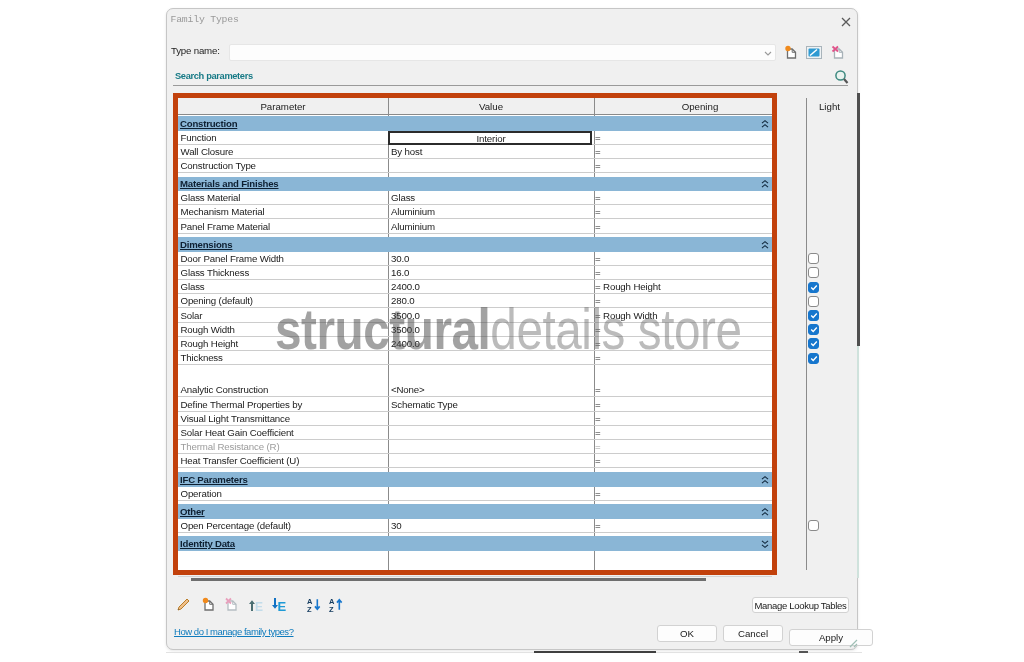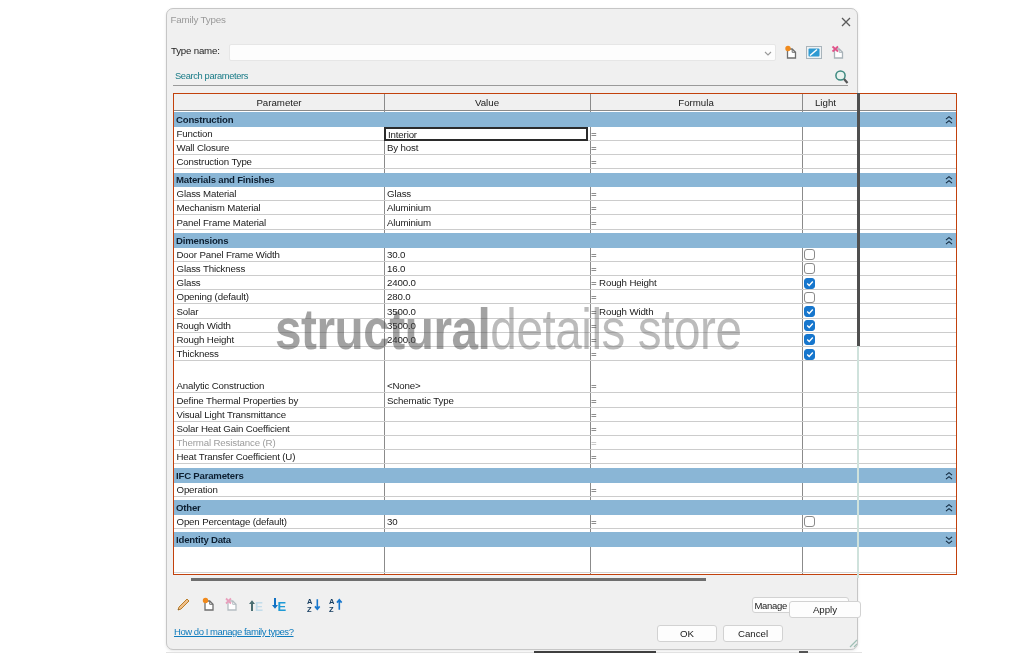--- a/index.html
+++ b/index.html
@@ -1,52 +1,52 @@
 <!DOCTYPE html>
 <html><head><meta charset="utf-8">
 <style>
 * { margin:0; padding:0; box-sizing:border-box; }
 html,body { width:1024px; height:662px; background:#fff; font-family:"Liberation Sans", sans-serif; overflow:hidden; }
 #canvas { position:absolute; left:0; top:0; width:1024px; height:662px; background:#fff; }
 #dlg { position:absolute; left:166px; top:8px; width:692px; height:642px;
   background:#f0f0f0; border:1px solid #c6c6c6; border-radius:7px; box-shadow:0 1px 3px rgba(0,0,0,0.10); }
 .abs { position:absolute; }
-#title { left:3.5px; top:4.5px; font-size:9.8px; letter-spacing:-0.2px; color:#999; }
+#title { left:3.5px; top:4.5px; font-size:9.8px; letter-spacing:-0.2px; color:#999;font-family:Liberation Mono, monospace; }
 #closex { left:674px; top:7.5px; width:10px; height:10px; }
 #tnlabel { left:4px; top:35.5px; font-size:9.7px; letter-spacing:-0.2px; color:#1c1c1c; }
 #combo { left:62px; top:35px; width:547px; height:17px; background:#fdfdfd; border:1px solid #e6e6e6; border-radius:2px; }
 #combo .arr { position:absolute; right:3px; top:5px; width:8px; height:7px; }
 #srchline { left:6px; top:76px; width:675px; height:0; border-bottom:1px solid #9a9a9a; }
-#srchtxt { left:8px; top:62px; font-size:9.3px; font-weight:normal; letter-spacing:-0.35px; color:#177a86; }
-#tbl { position:absolute; left:6px; top:84px; width:784px; height:482px;
-  background:#fff; border:1px solid #c2410c; }
+#srchtxt { left:8px; top:62px; font-size:9.3px; font-weight:bold; letter-spacing:-0.35px; color:#177a86; }
+#tbl { position:absolute; left:6px; top:84px; width:604px; height:482px;
+  background:#fff; border:5px solid #c2410c; }
 #thead { position:absolute; left:0; top:0; width:100%; height:17px; background:#f0f0f0; border-bottom:1px solid #8a8a8a; }
 #thead div { position:absolute; top:3px; font-size:9.7px; color:#1a1a1a; text-align:center; }
 .vline { position:absolute; top:0; width:1px; background:#8b8b8b; }
 .band { position:absolute; left:0; width:100%; background:#8ab6d6; }
-.band span { position:absolute; left:2px; top:1.5px; font-size:9.6px; font-weight:bold; letter-spacing:-0.2px; color:#0d1f31; }
+.band span { position:absolute; left:2px; top:1.5px; font-size:9.6px; font-weight:bold; letter-spacing:-0.2px; color:#0d1f31;text-decoration:underline; }
 .chev { position:absolute; right:3.5px; top:2.5px; width:8px; height:10px; }
 .prow { position:absolute; left:0; width:100%; border-bottom:1px solid #cccccc; font-size:9.7px; letter-spacing:-0.15px; color:#1a1a1a; }
 .prow.gray { color:#9c9c9c; }
 .cp { position:absolute; left:2.5px; top:1px; }
 .cv { position:absolute; left:213px; top:1px; }
-.cv.sel { left:210px; top:0px; width:204px; height:14px; border:2px solid #2b2b2b; background:#fff; padding:0px 0 0 2px; }
+.cv.sel { left:210px; top:0px; width:204px; height:14px; border:2px solid #2b2b2b; background:#fff; padding:0px 0 0 2px;text-align:center; }
 .cf { position:absolute; left:417px; top:1px; }
 .ck { position:absolute; left:630px; top:1.5px; width:11px; height:11px; background:#fff; border:1px solid #8a8a8a; border-radius:3px; }
 .ck.on { background:#1676cd; border-color:#1676cd; }
 .ck svg { position:absolute; left:0.5px; top:1px; width:8px; height:7px; }
 #emptyline { position:absolute; left:0; top:478px; width:100%; height:1px; background:#d4d4d4; }
 #hscroll { left:24px; top:569px; width:515px; height:2.5px; background:#6e6e6e; }
 #vscroll { left:690px; top:84px; width:2.5px; height:253px; background:#4f4f4f; }
 #vscroll2 { left:690px; top:337px; width:2px; height:232px; background:#cfe2dc; }
 .btn { position:absolute; background:#fdfdfd; border:1px solid #d2d2d2; border-radius:3px; font-size:9.7px; color:#1a1a1a; text-align:center; white-space:nowrap; }
 #mlt { left:585px; top:588px; width:97px; height:16px; line-height:15px; font-size:9.5px; letter-spacing:-0.3px; }
 #okb { left:490px; top:616px; width:60px; height:17px; line-height:16px; }
 #cancelb { left:556px; top:616px; width:60px; height:17px; line-height:16px; }
-#applyb { left:622px; top:592px; width:72px; height:17px; line-height:16px; }
+#applyb { left:622px; top:620px; width:84px; height:17px; line-height:16px; }
 #helplink { left:7px; top:617px; font-size:9.5px; letter-spacing:-0.45px; color:#0e7bbd; text-decoration:underline; }
 #wm { position:absolute; left:275px; top:295px; font-size:52px; letter-spacing:-0.5px; z-index:50; white-space:nowrap; transform:scale(0.917,1.12); transform-origin:0 0; }
 #wm b { font-weight:bold; color:rgba(70,70,70,0.5); }
 #wm span { color:rgba(105,105,105,0.45); }
 .ticon { position:absolute; top:588px; width:15px; height:15px; }
 #grip { left:682px; top:630px; width:9px; height:9px; }
 #underline1 { position:absolute; left:534px; top:651px; width:122px; height:2px; background:#3f3f3f; }
 #underline2 { position:absolute; left:799px; top:651px; width:9px; height:2px; background:#555; }
 #underline3 { position:absolute; left:166px; top:652px; width:696px; height:1px; background:#e2e2e2; }
 </style></head>
@@ -82,21 +82,21 @@
   <div class="abs" id="srchline"></div>
   <svg class="abs" style="left:667px;top:60px;width:15px;height:16px" viewBox="0 0 15 16">
     <circle cx="6.5" cy="6.5" r="4.6" fill="#eaf3ef" stroke="#3d8a80" stroke-width="1.5"></circle>
     <path d="M10 10 L13.5 14" stroke="#555" stroke-width="2.2"></path>
   </svg>
 
   <div id="tbl">
     <div id="thead">
       <div style="left:0;width:210px">Parameter</div>
       <div style="left:210px;width:206px">Value</div>
-      <div style="left:416px;width:212px">Formula</div>
+      <div style="left:416px;width:212px">Opening</div>
       <div style="left:628px;width:47px">Light</div>
     </div>
     <div class="vline" style="left:210px;height:100%"></div>
     <div class="vline" style="left:416px;height:100%"></div>
     <div class="vline" style="left:628px;height:100%"></div>
 <div class="band" style="top:18.0px;height:14.5px">
           <span>Construction</span>
           <svg class="chev" viewBox="0 0 10 12">
             <path d="M1.2 5 L5 1.8 L8.8 5 M1.2 10 L5 6.8 L8.8 10" fill="none" stroke="#10283d" stroke-width="1.35"></path>
           </svg>

